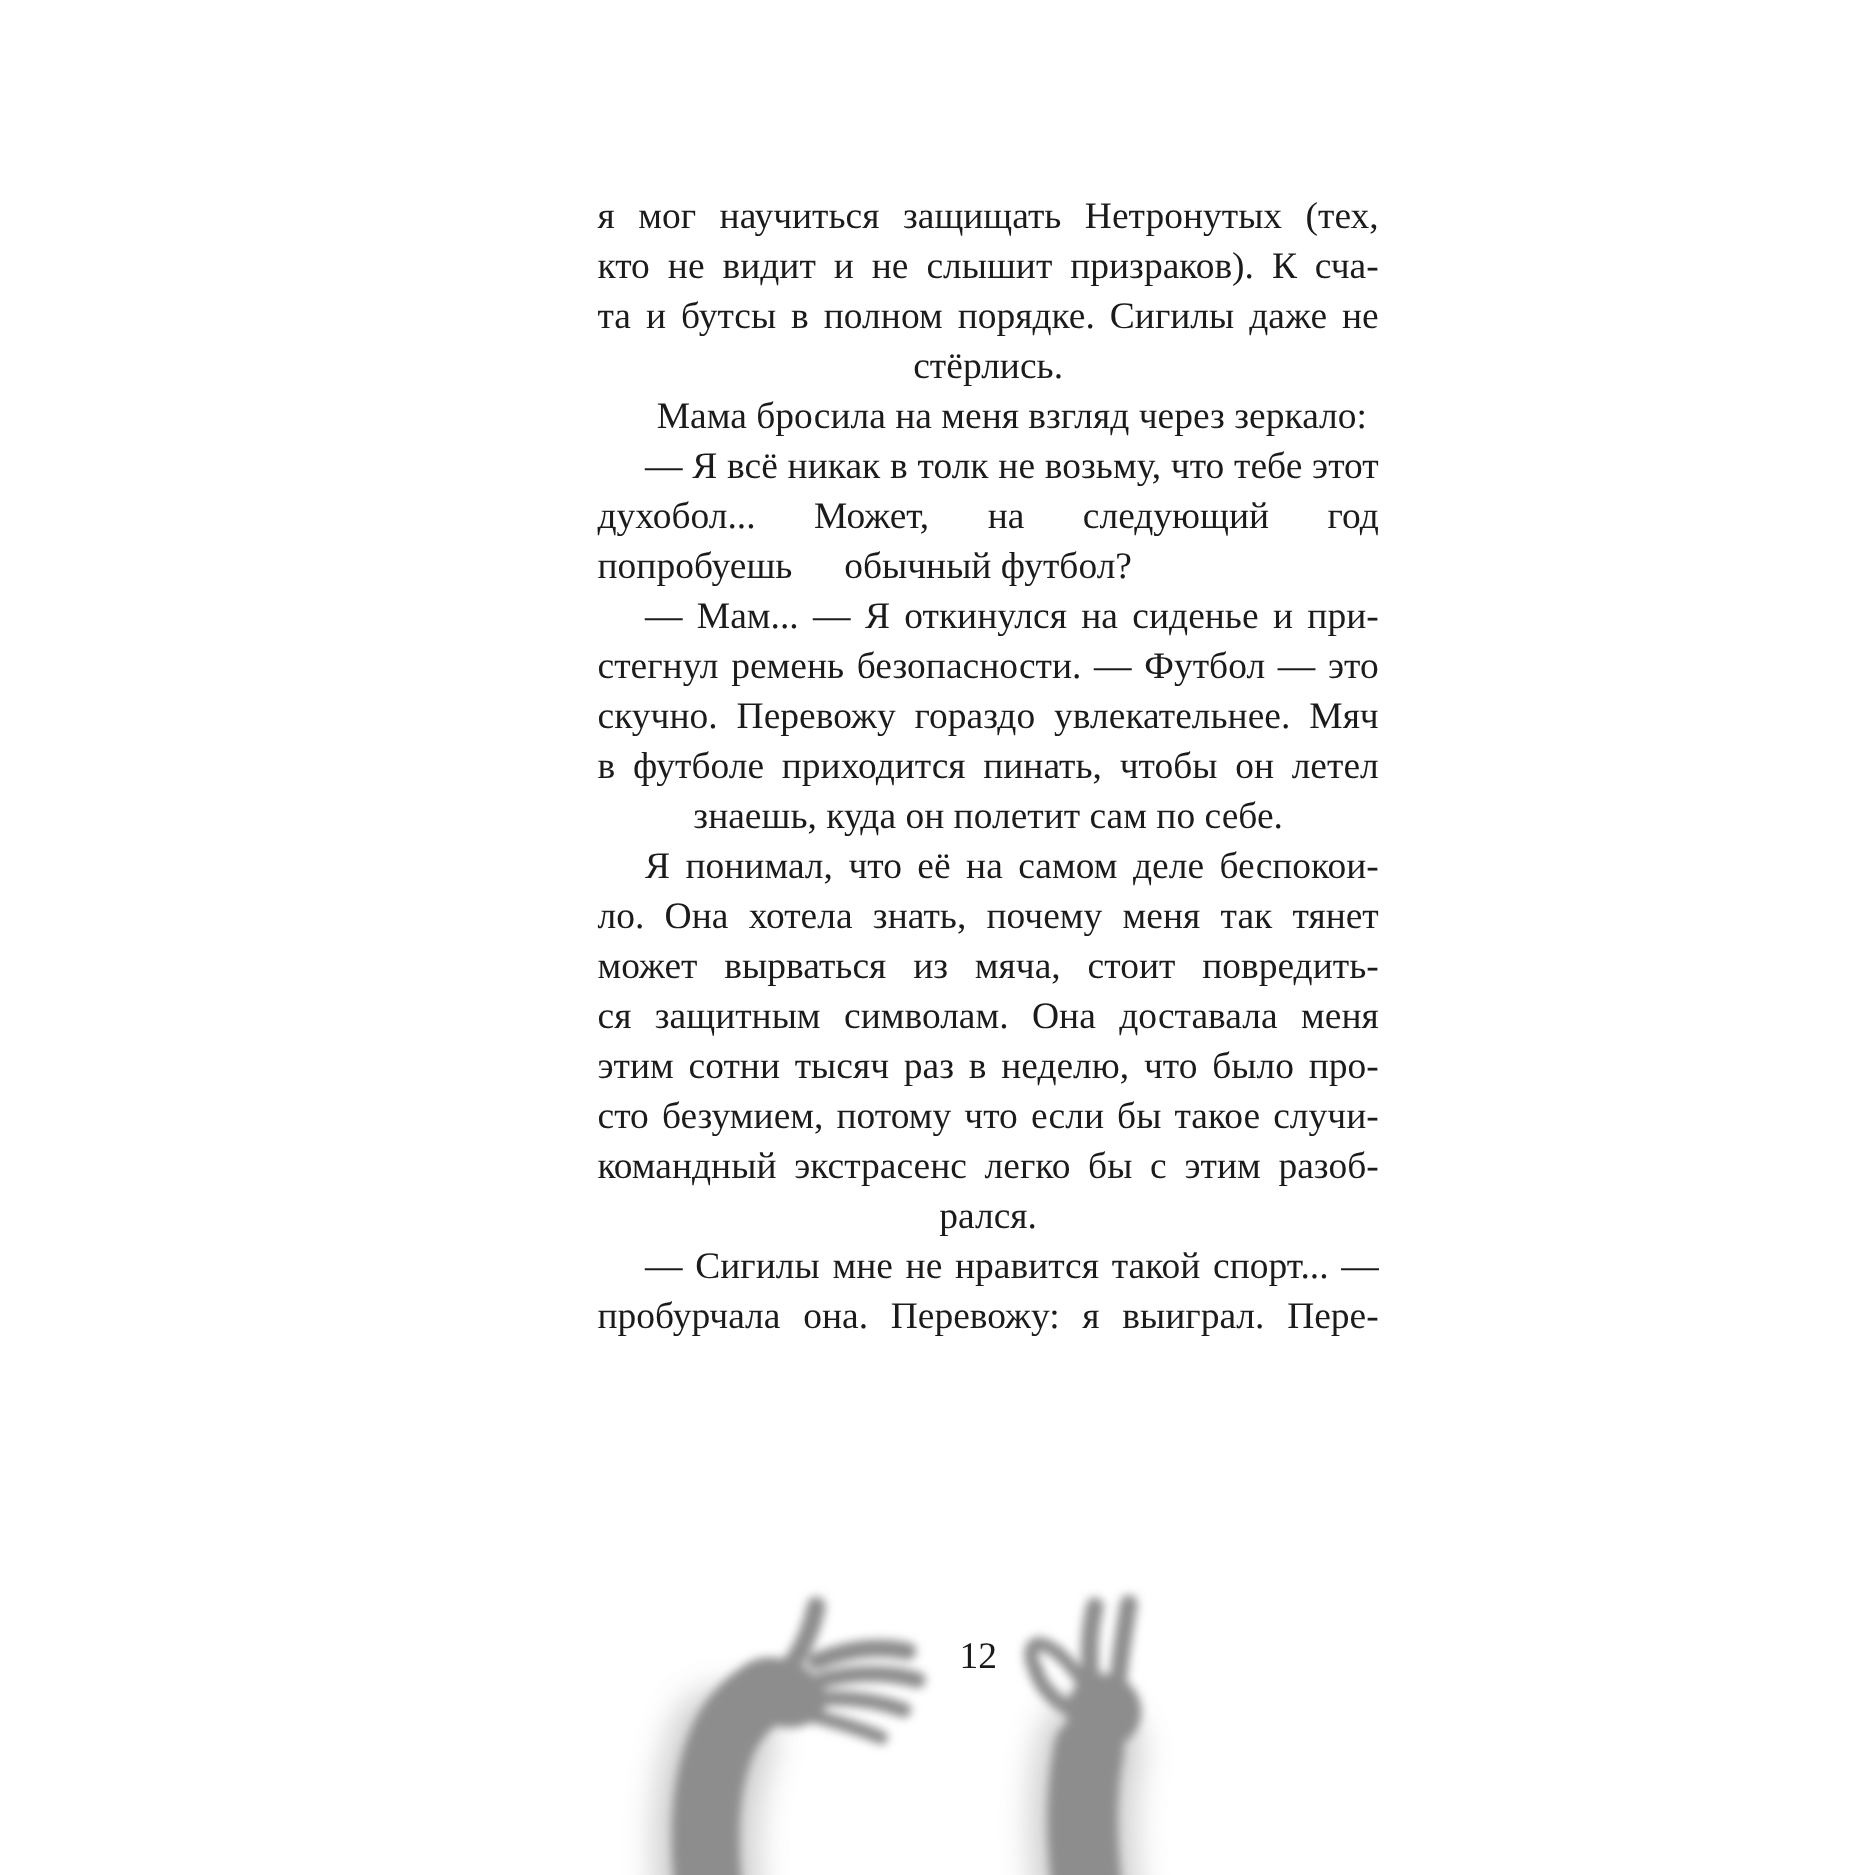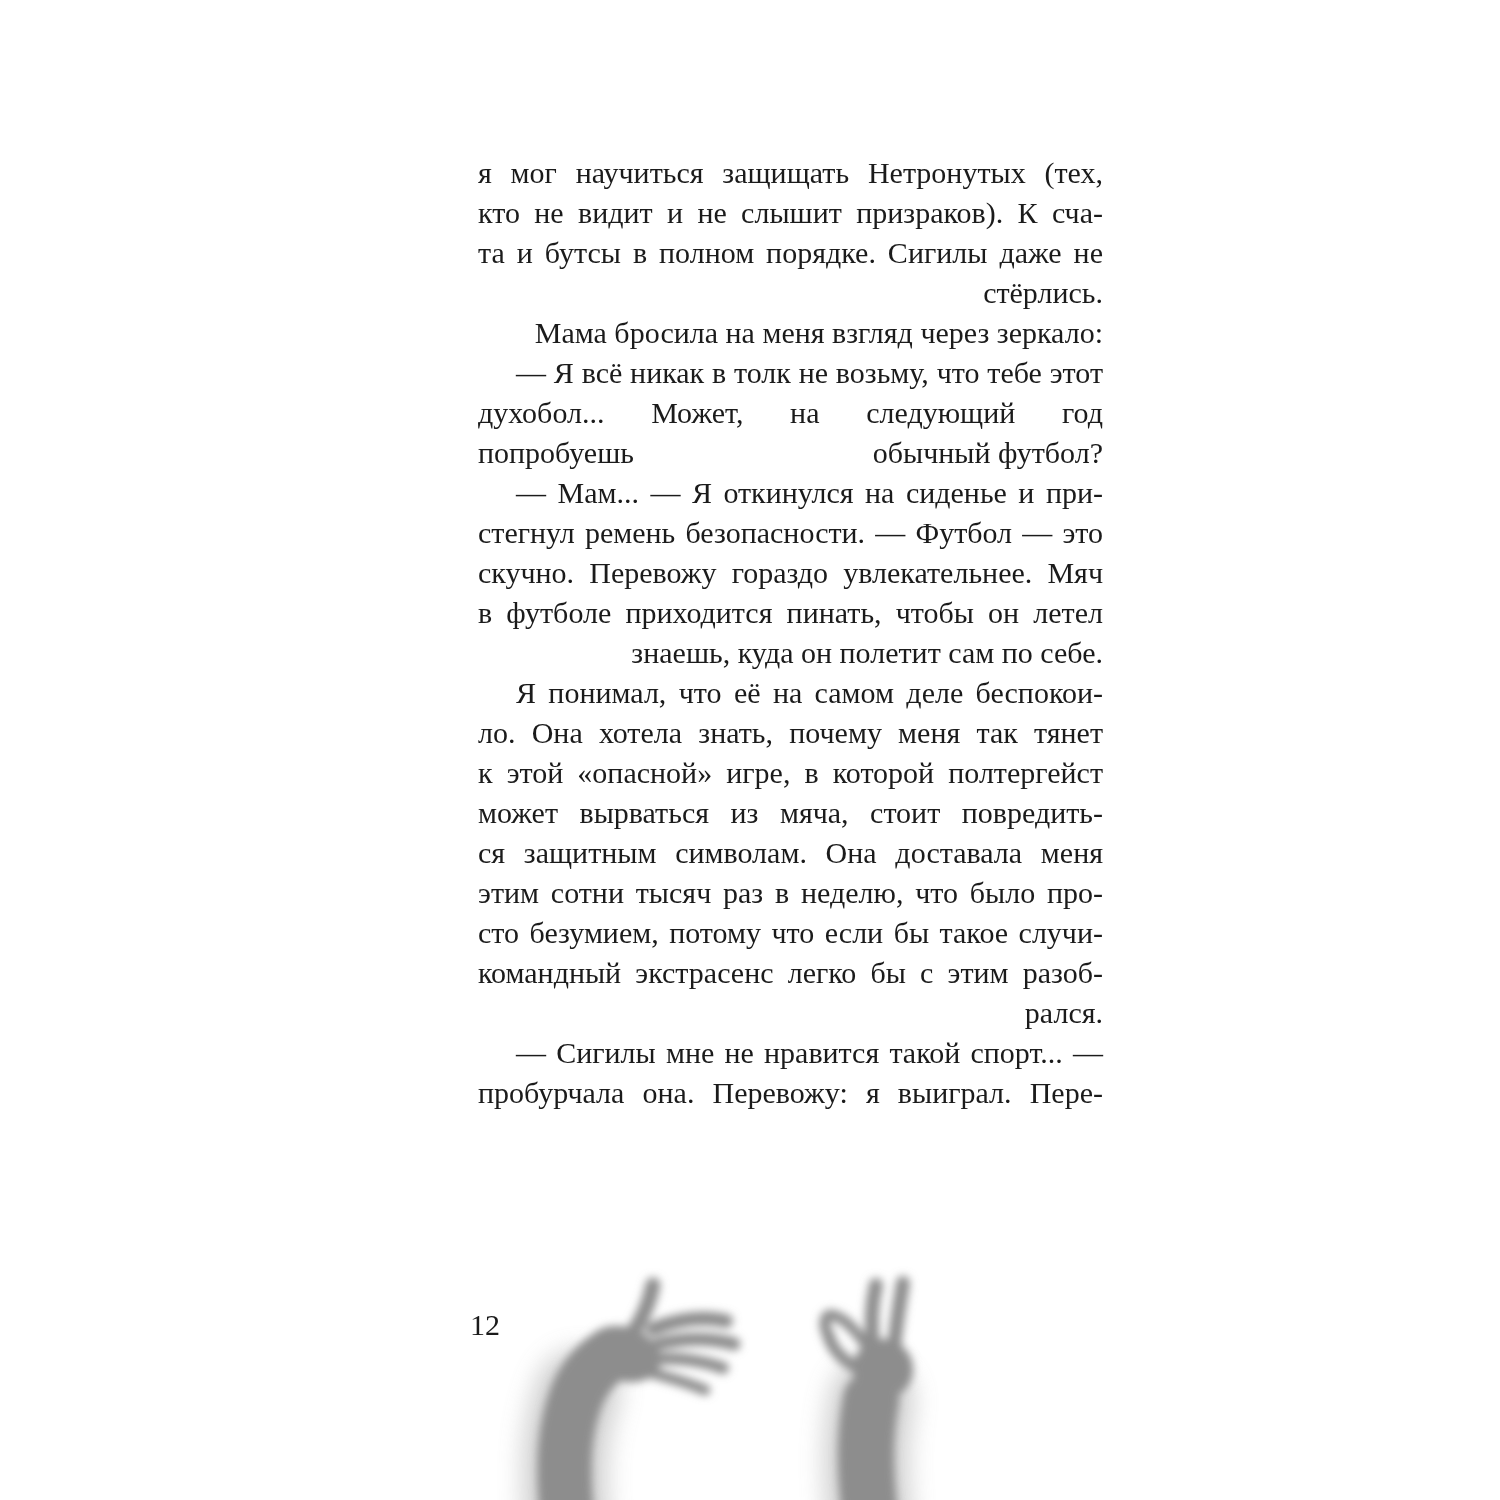--- a/index.html
+++ b/index.html
@@ -24,35 +24,36 @@
     left: 478px;
     top: 153px;
     width: 625px;
     color: #1b1b1b;
     font-size: 30px;
     line-height: 40px;
   }
   .line {
     height: 40px;
     white-space: nowrap;
-    text-align: right;
+    text-align: center;
   }
   .line.j {
     white-space: normal;
     text-align: justify;
     text-align-last: justify;
   }
   .line.ind {
     text-indent: 38px;
   }
   .page-number {
     position: absolute;
     left: 470px;
     top: 1305px;
     width: 625px;
+    text-align: center;
     color: #1b1b1b;
     font-size: 30px;
     line-height: 40px;
   }
   .hands-svg {
     position: absolute;
     left: 400px;
     top: 1250px;
     width: 750px;
     height: 250px;
@@ -109,21 +110,20 @@
       <div class="line j ind">— Я всё никак в толк не возьму, что тебе этот</div>
       <div class="line j">духобол... Может, на следующий год попробуешь</div>
       <div class="line">обычный футбол?</div>
       <div class="line j ind">— Мам... — Я откинулся на сиденье и при-</div>
       <div class="line j">стегнул ремень безопасности. — Футбол — это</div>
       <div class="line j">скучно. Перевожу гораздо увлекательнее. Мяч</div>
       <div class="line j">в футболе приходится пинать, чтобы он летел</div>
       <div class="line">знаешь, куда он полетит сам по себе.</div>
       <div class="line j ind">Я понимал, что её на самом деле беспокои-</div>
       <div class="line j">ло. Она хотела знать, почему меня так тянет</div>
-      <div class="line j">к этой «опасной» игре, в которой полтергейст</div>
       <div class="line j">может вырваться из мяча, стоит повредить-</div>
       <div class="line j">ся защитным символам. Она доставала меня</div>
       <div class="line j">этим сотни тысяч раз в неделю, что было про-</div>
       <div class="line j">сто безумием, потому что если бы такое случи-</div>
       <div class="line j">командный экстрасенс легко бы с этим разоб-</div>
       <div class="line">рался.</div>
       <div class="line j ind">— Сигилы мне не нравится такой спорт... —</div>
       <div class="line j">пробурчала она. Перевожу: я выиграл. Пере-</div>
     </div>
 

